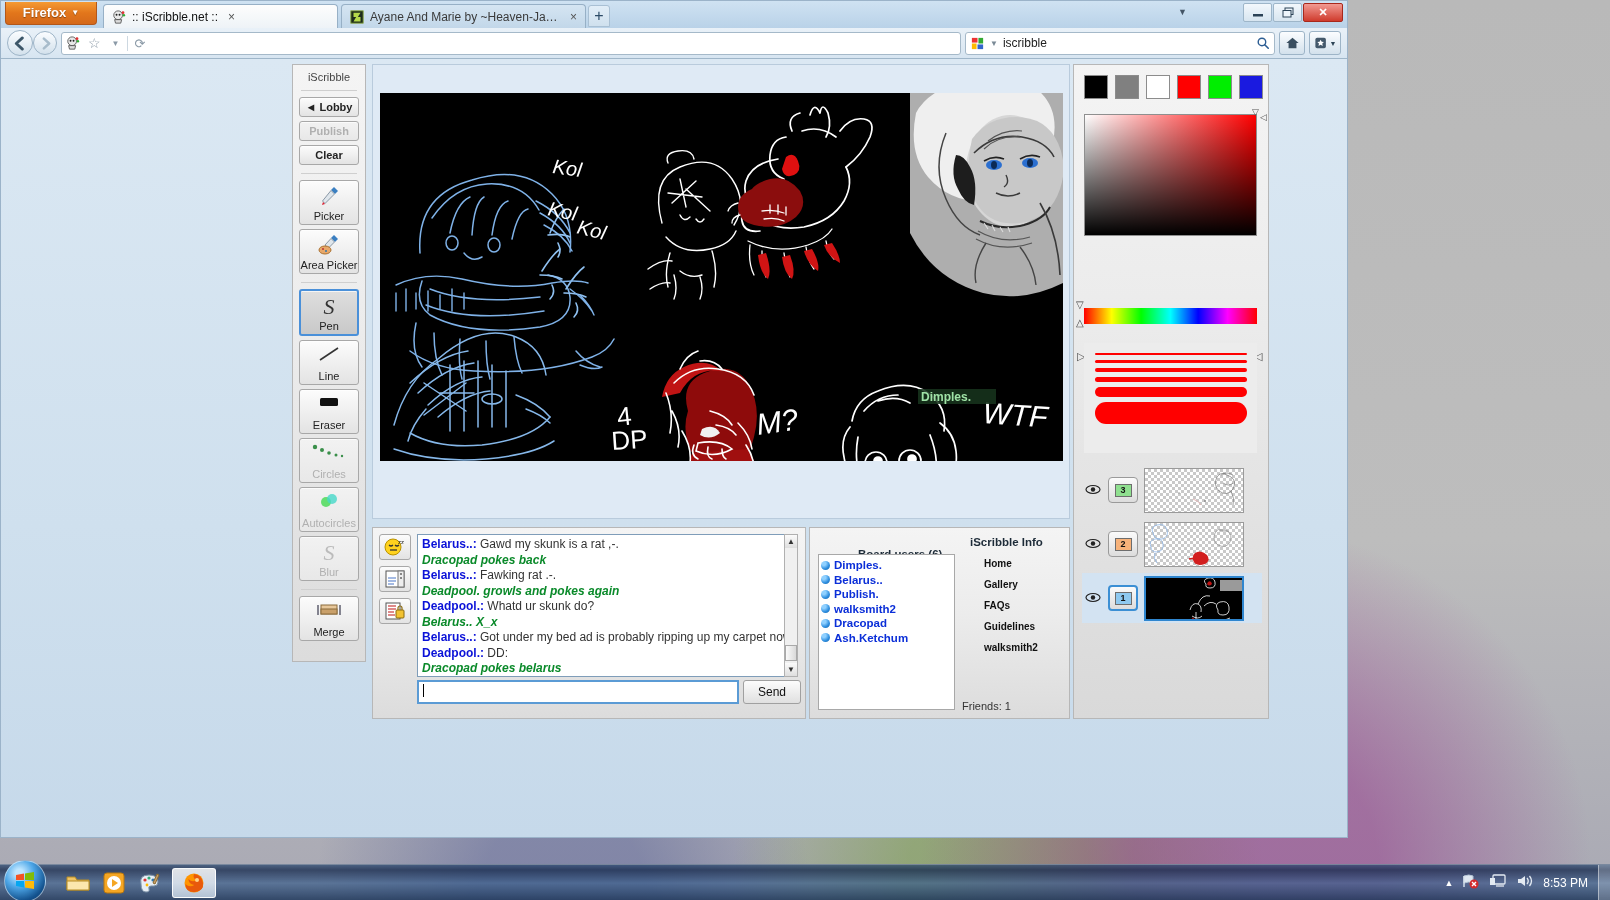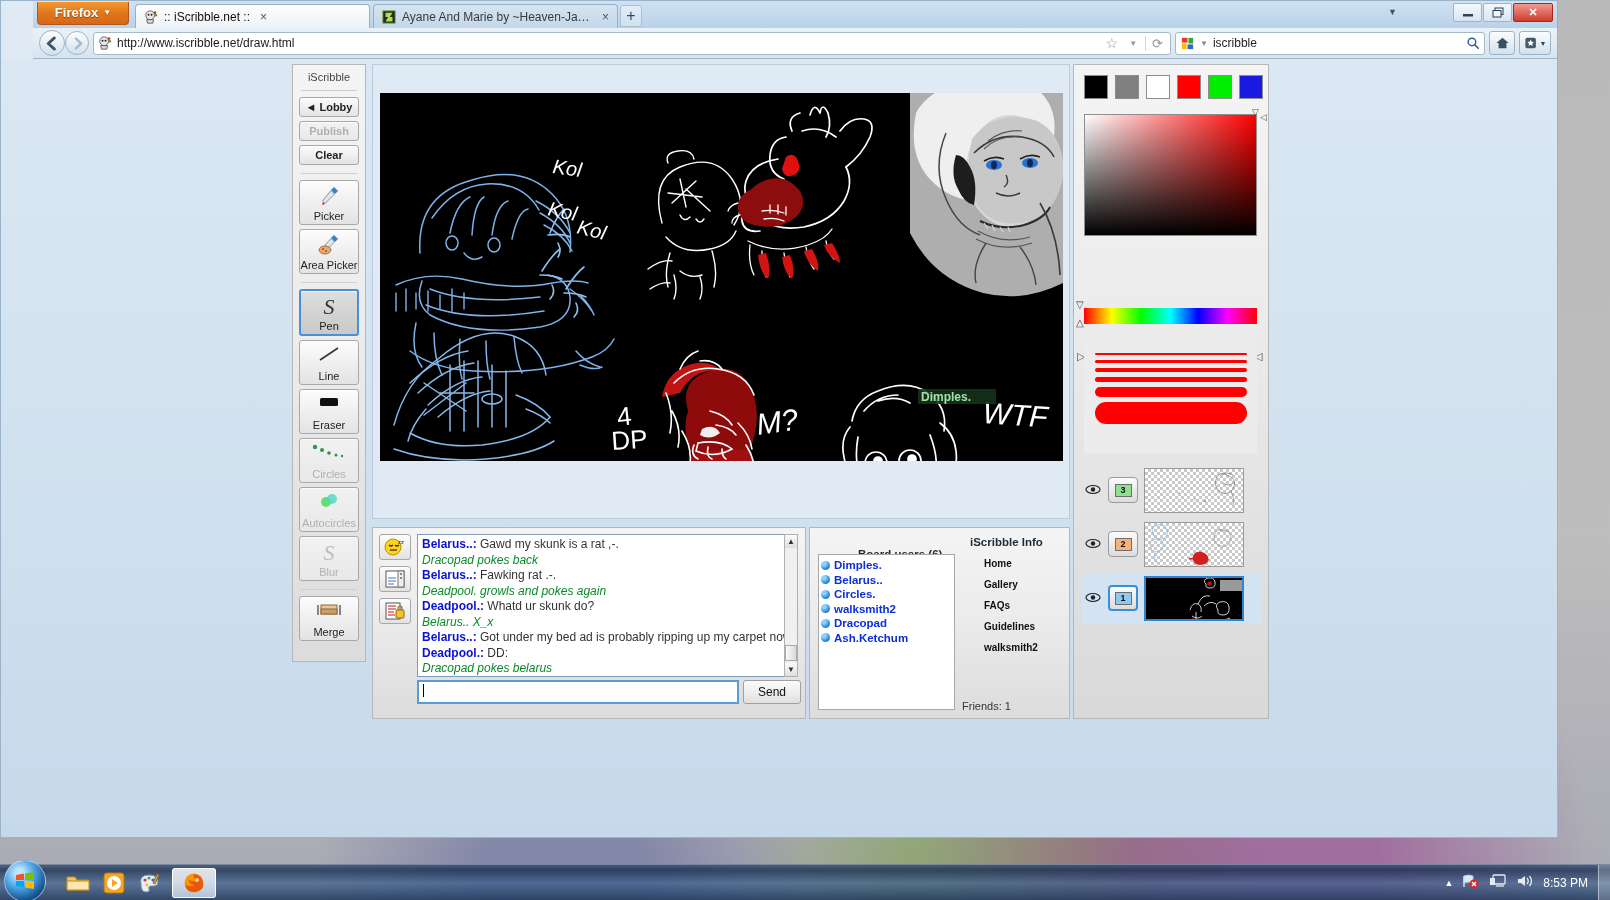--- a/index.html
+++ b/index.html
@@ -13,24 +13,23 @@
   #desktop {
     position:absolute; inset:0;
     background:
       radial-gradient(circle at 78% 96%, rgba(150,60,140,.55) 0 8%, rgba(0,0,0,0) 22%),
       radial-gradient(circle at 62% 98%, rgba(120,160,60,.5) 0 7%, rgba(0,0,0,0) 20%),
       radial-gradient(circle at 35% 99%, rgba(80,90,150,.45) 0 6%, rgba(0,0,0,0) 18%),
       linear-gradient(180deg,#b9b9b9 0%, #bdbdbd 60%, #a9a9b4 100%);
   }
   
   #win {
-    position:absolute; left:0; top:0; width:1558px; height:838px;
+    position:absolute; left:0; top:0; width:1348px; height:838px;
     background:linear-gradient(180deg,#dfeaf5 0%,#cfe0ef 100%);
     border:1px solid #9bb3c9;
-    padding-left:32px;
   }
   
   #tabstrip {
     position:relative; height:27px;
     background:linear-gradient(180deg,#cfe2f2 0%,#b9d2e8 100%);
   }
   .ffbtn {
     position:absolute; left:4px; top:1px; width:92px; height:23px;
     background:linear-gradient(180deg,#f59a33 0%,#e2761b 50%,#d4681a 100%);
     border-radius:0 0 4px 4px;
@@ -148,21 +147,21 @@
     display:flex; align-items:center; justify-content:center;
   }
   #chatlog {
     position:absolute; left:44px; top:6px; width:381px; height:143px;
     background:#fff; border:1px solid #7f9db9; overflow:hidden;
     font-size:12px; padding:2px 4px;
   }
   .msg { line-height:15.5px; white-space:nowrap; }
   .who { color:#0b12d8; font-weight:bold; }
   .txt { color:#333; }
-  .emote { color:#0a8a2a; font-weight:normal; font-style:italic; }
+  .emote { color:#0a8a2a; font-weight:bold; font-style:italic; }
   .vscroll {
     position:absolute; width:14px; background:#f0f0f0; border:1px solid #b0b0b0;
   }
   .vscroll .arr { height:13px; font-size:8px; color:#333; text-align:center; line-height:13px;
                   background:linear-gradient(180deg,#fbfbfb,#dedede); }
   .vscroll .thumbv { position:absolute; left:0; width:12px;
                      background:linear-gradient(90deg,#fafafa,#d9d9d9); border:1px solid #a9a9a9;}
   #chatinput {
     position:absolute; left:44px; top:152px; width:322px; height:24px;
     background:#fff; border:2px solid #5b9bd5; font-size:12px; padding:2px 4px; color:#111;
@@ -311,21 +310,20 @@
     </div>
     <div id="urlbar">
       <svg class="favi" viewBox="0 0 16 16">
         <ellipse cx="7" cy="6" rx="5" ry="5" fill="#e9e9e9" stroke="#555"></ellipse>
         <circle cx="5.2" cy="5.4" r="1.1" fill="#222"></circle>
           <circle cx="8.6" cy="5.4" r="1.1" fill="#222"></circle>
         <path d="M3 11 L11 11 L10 15 L4 15 Z" fill="#ddd" stroke="#555"></path>
         <circle cx="12.6" cy="3" r="1.6" fill="#d33"></circle>
           <circle cx="13.6" cy="6" r="1.4" fill="#3a3"></circle>
       </svg>
-      <span id="urltext">http://www.iscribble.net/draw.html</span>
       <span class="ubicon star">☆</span>
       <span class="ubicon" style="font-size:8px;">▼</span>
       <span class="ubicon" style="border-left:1px solid #cdd8e1; padding-left:6px;">⟳</span>
     </div>
     <div id="searchbar">
       <svg class="gicon" viewBox="0 0 16 16">
         <path d="M2 2 h6 v5 h-6 z" fill="#e33"></path>
           <path d="M9 2 h5 v6 h-5 z" fill="#3a3"></path>
         <path d="M2 8 h5 v6 h-5 z" fill="#fb0"></path>
           <path d="M8 9 h6 v5 h-6 z" fill="#36c"></path>
@@ -678,21 +676,21 @@
         <div class="uitem">
             <span class="udot"></span>
             <span>Dimples.</span>
           </div>
         <div class="uitem">
             <span class="udot"></span>
             <span>Belarus..</span>
           </div>
         <div class="uitem">
             <span class="udot"></span>
-            <span>Circles.</span>
+            <span>Publish.</span>
           </div>
         <div class="uitem">
             <span class="udot"></span>
             <span>walksmith2</span>
           </div>
         <div class="uitem">
             <span class="udot"></span>
             <span>Dracopad</span>
           </div>
         <div class="uitem">

